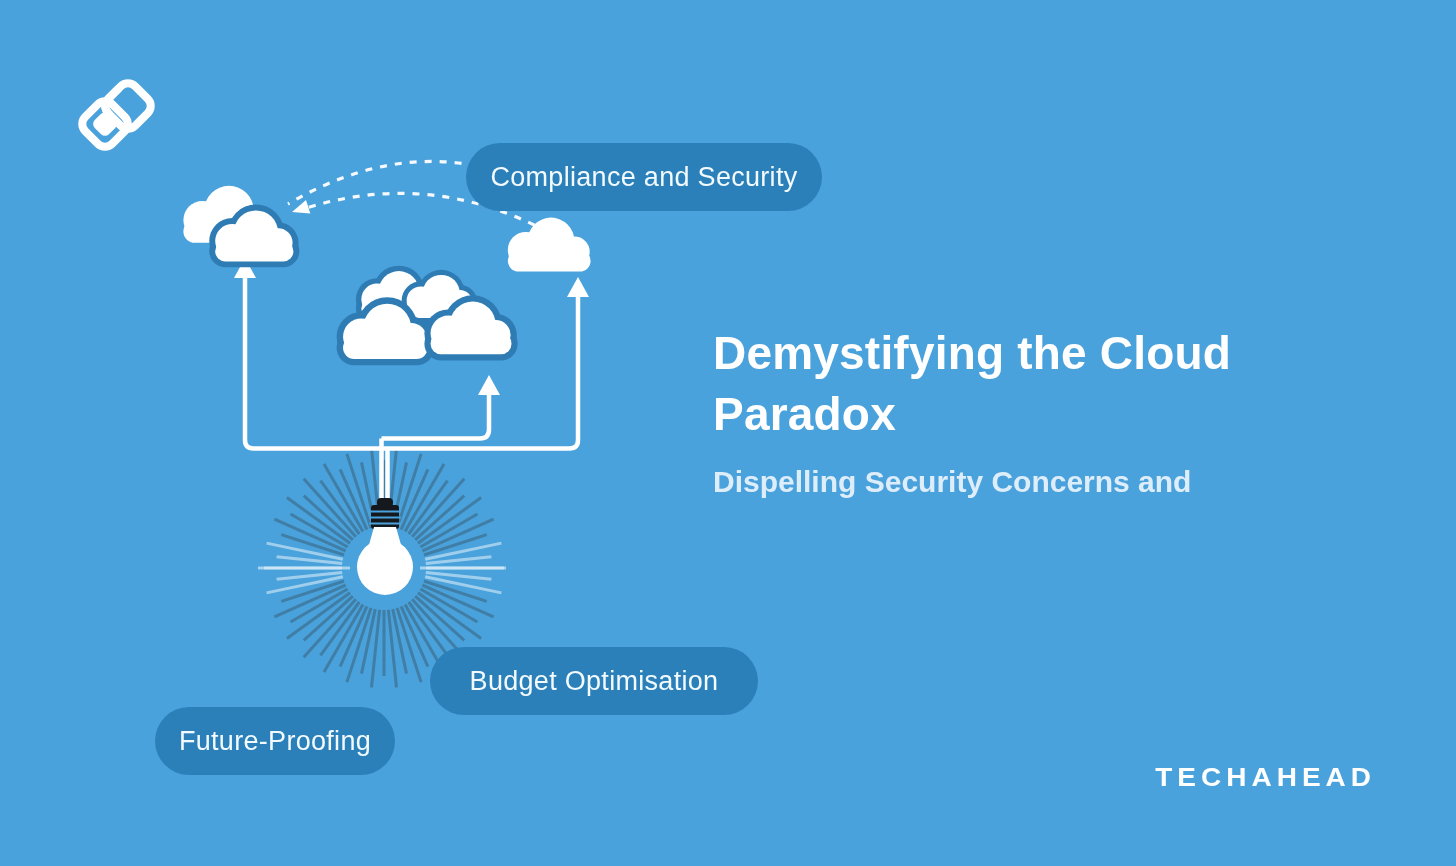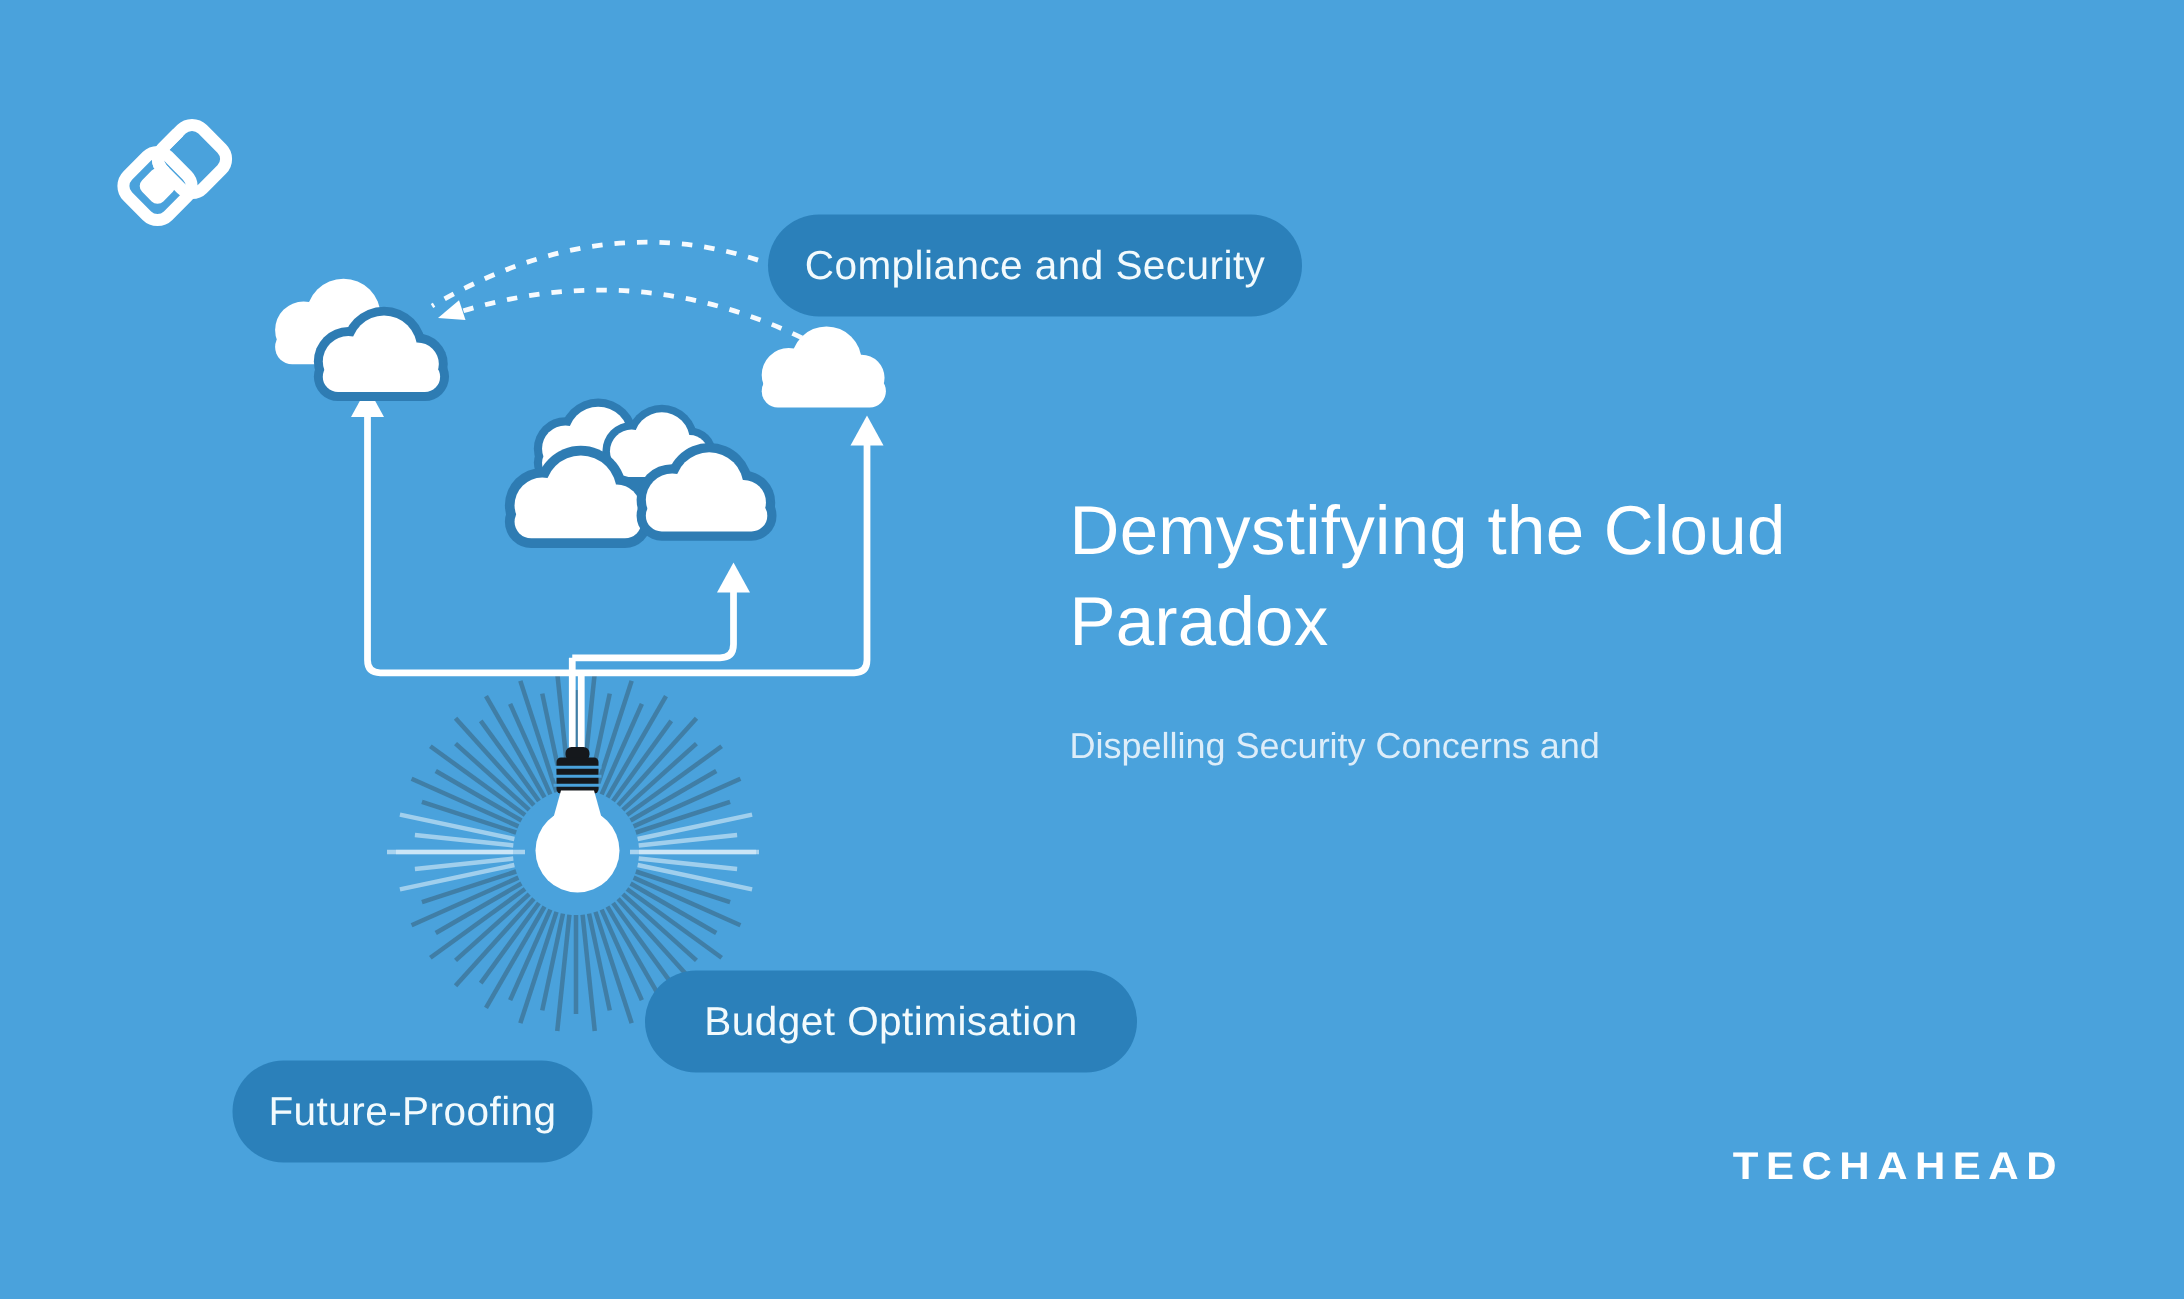--- a/index.html
+++ b/index.html
@@ -22,33 +22,33 @@
   .pill{
     position:absolute;
     display:flex;align-items:center;justify-content:center;
     background:var(--color-badge,#2b80ba);
     color:var(--color-badge_text,#f2fafd);
     border-radius:34px;
     font-size:27px;
     letter-spacing:.3px;
     white-space:nowrap;
   }
-  .pill-compliance{left:512px;top:143px;width:356px;height:68px;}
+  .pill-compliance{left:466px;top:143px;width:356px;height:68px;}
   .pill-budget{left:430px;top:647px;width:328px;height:68px;}
   .pill-future{left:155px;top:707px;width:240px;height:68px;}
   .title{
     position:absolute;left:713px;top:323px;
     color:var(--color-title_text,#ffffff);
-    font-size:46px;font-weight:400;line-height:61px;
+    font-size:46px;font-weight:700;line-height:61px;
     letter-spacing:.2px;white-space:nowrap;
   }
   .subtitle{
-    position:absolute;left:713px;top:476px;
+    position:absolute;left:713px;top:460px;
     color:var(--color-subtitle_text,#ddedf9);
-    font-size:24px;font-weight:400;line-height:44px;
+    font-size:30px;font-weight:700;line-height:44px;
     white-space:nowrap;
   }
   .wordmark{
     position:absolute;right:80px;top:762px;
     color:#ffffff;font-size:28px;font-weight:700;
     letter-spacing:5px;white-space:nowrap;
     transform:scaleY(.92);
   }
 </style>
 </head>

